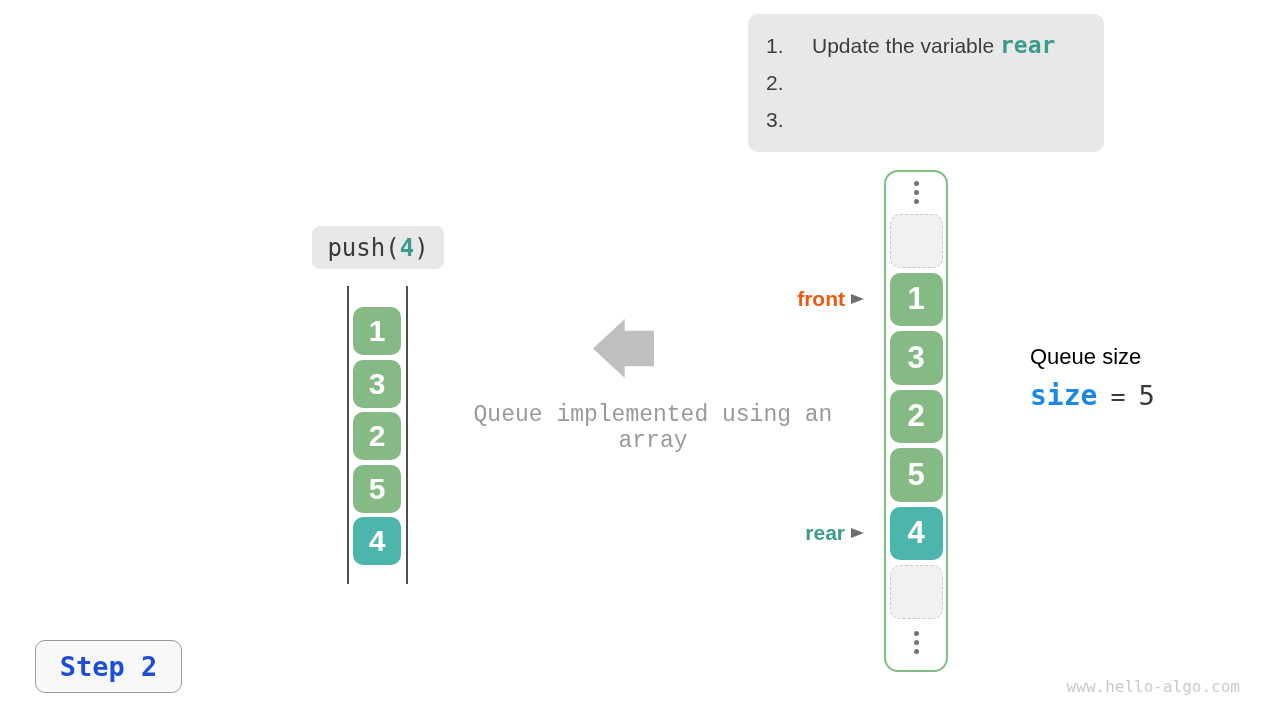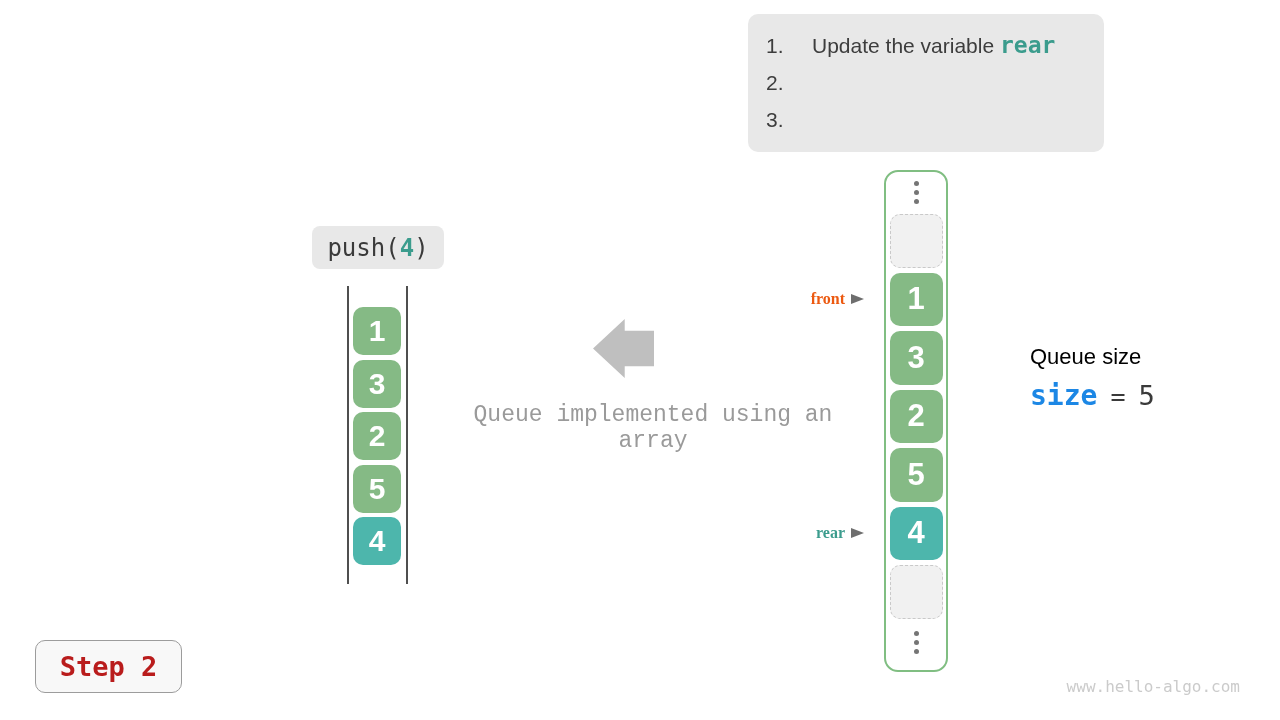--- a/index.html
+++ b/index.html
@@ -65,21 +65,21 @@
   }
   .arr-cell.green { background:var(--cell-green); }
   .arr-cell.teal  { background:var(--cell-teal); }
   .arr-cell.empty { background:#f1f1f1; border:1.5px dashed #c9c9c9; }
   .dots { position:absolute; left:0; right:0; display:flex; flex-direction:column; align-items:center; gap:4px; }
   .dot { width:5px; height:5px; border-radius:50%; background:#757575; }
 
   
   .ptr-label {
     position:absolute; right:435px; text-align:right; line-height:30px;
-    font-family:Liberation Serif, serif; font-weight:bold; font-size:16px;
+    font-family:Liberation Sans, sans-serif; font-weight:bold; font-size:21px;
   }
   .ptr-front { color:var(--front-orange); }
   .ptr-rear  { color:var(--kw-teal); }
   .ptr-arrow {
     position:absolute; width:0; height:0;
     border-top:5.5px solid transparent; border-bottom:5.5px solid transparent;
     border-left:13px solid #6e6e6e;
   }
 
   
@@ -88,21 +88,21 @@
   .qsize-line { margin-top:9px; display:flex; align-items:baseline; font-family:"DejaVu Sans Mono", monospace; color:#3a3a3a; }
   .qsize-var { font-size:28px; font-weight:bold; color:var(--kw-blue); }
   .qsize-eq { font-size:25px; margin-left:13px; }
   .qsize-val { font-size:27px; margin-left:13px; }
 
   
   .step-box {
     position:absolute; left:35px; top:640px; width:147px; height:53px;
     background:#f8f8f8; border:1.5px solid #9c9c9c; border-radius:10px; box-sizing:border-box;
     display:flex; align-items:center; justify-content:center;
-    font-family:"DejaVu Sans Mono", monospace; font-weight:bold; font-size:27px; color:#b91c1c;
+    font-family:"DejaVu Sans Mono", monospace; font-weight:bold; font-size:27px; color:#1d4ed8;
   }
 
   .watermark {
     position:absolute; right:40px; top:677px;
     font-family:"DejaVu Sans Mono", monospace; font-size:16px; color:#cbcbcb;
   }
 </style>
 </head>
 <body>
 

